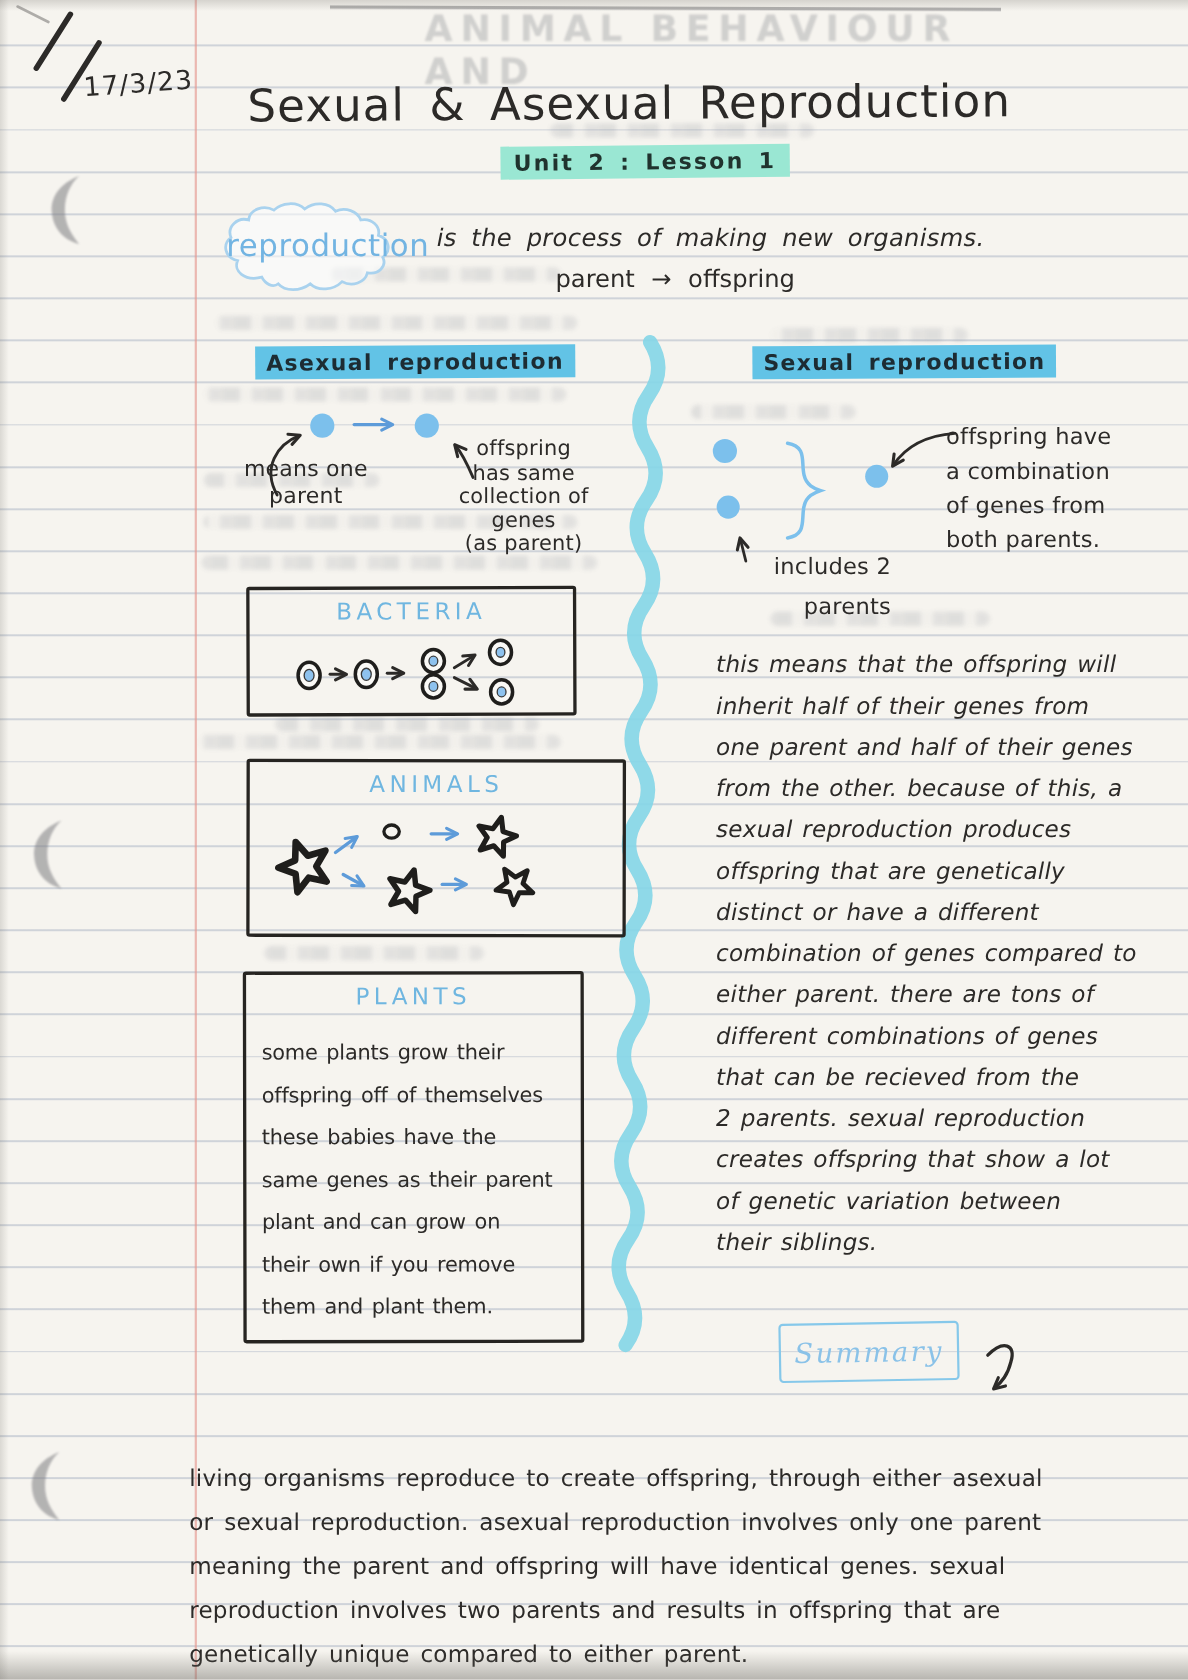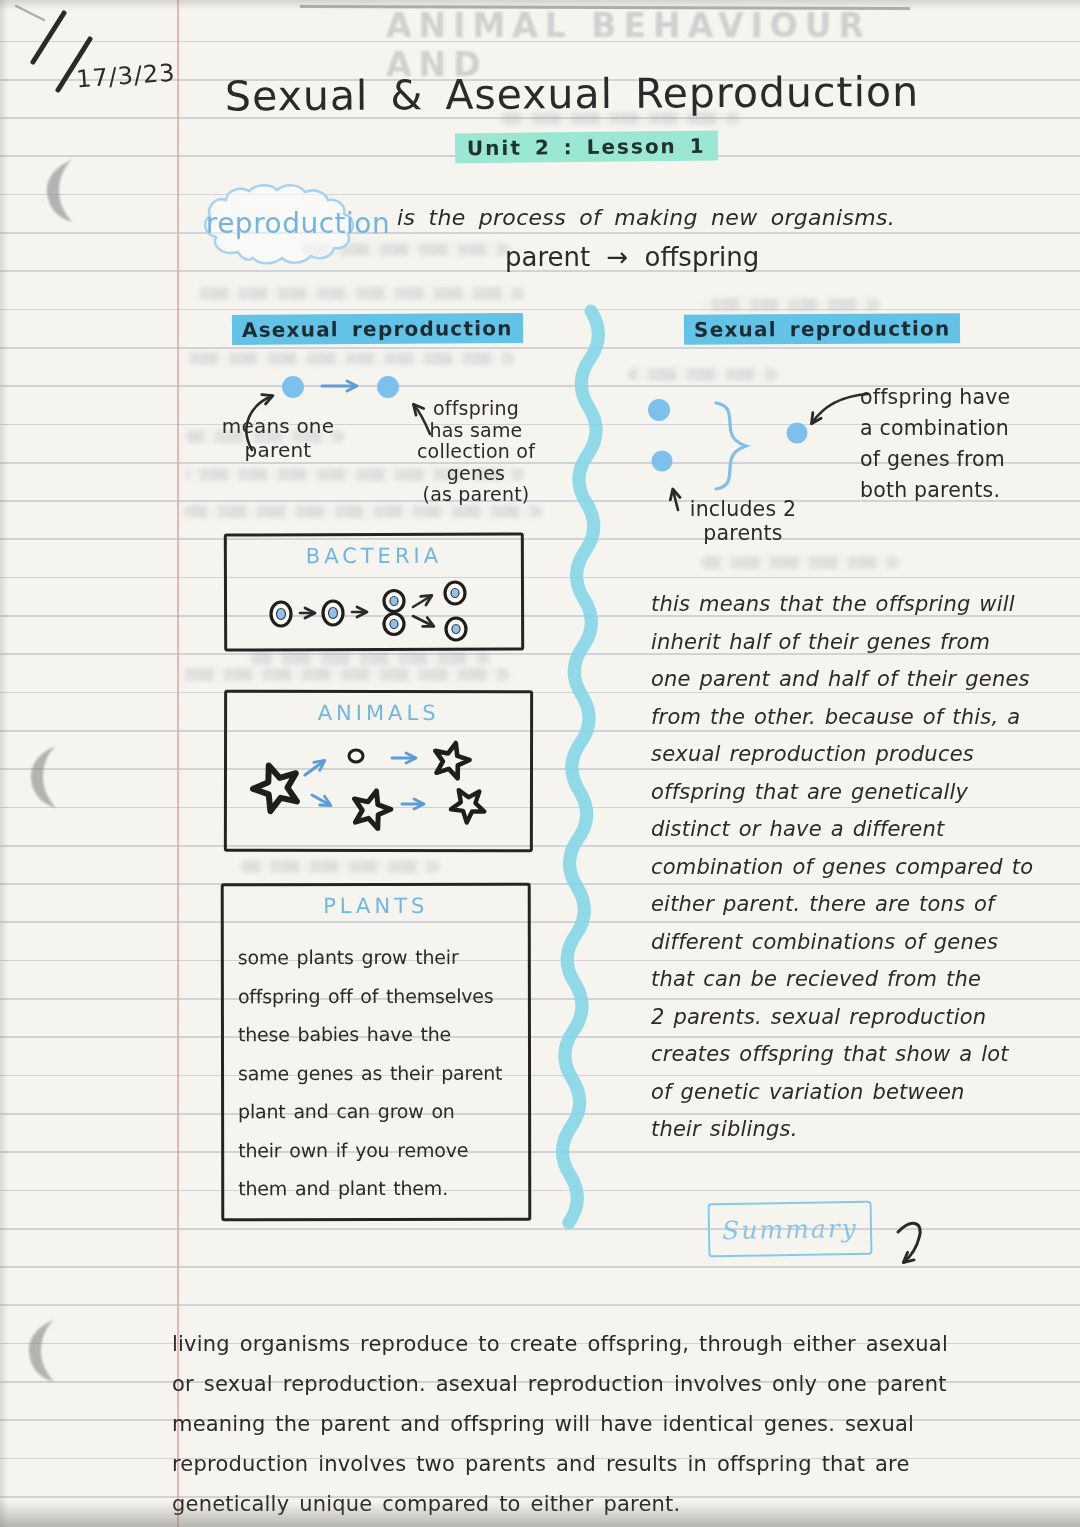--- a/index.html
+++ b/index.html
@@ -25,34 +25,34 @@
   .top-bleed-line{left:300px; top:6px; width:610px; height:3px;
     background:rgba(92,92,95,.45); filter:blur(.6px); transform:rotate(.2deg);}
   .date{left:76px; top:62px; font-size:24px; transform:rotate(-4deg); letter-spacing:1px;}
   .title{left:225px; top:70px; width:730px; font-size:41px; letter-spacing:1px;
     transform:rotate(-.4deg); word-spacing:8px;}
   .badge{left:455px; top:132px; background:#9ae7d3; padding:3px 12px; font-size:20px;
     font-weight:bold; letter-spacing:2px; word-spacing:4px; transform:rotate(-.6deg); color:#20332e;}
   .cloud-term{left:198px; top:207px; width:200px; text-align:center; font-size:28px;
     color:#72b4e2; letter-spacing:.5px;}
   .definition{left:397px; top:205px; font-size:22px; word-spacing:6px; letter-spacing:.3px;font-style:italic;}
-  .flow{left:505px; top:242px; font-size:26px; word-spacing:8px;text-align:center;}
+  .flow{left:505px; top:242px; font-size:22px; word-spacing:8px;text-align:center;}
   .col-header{padding:3px 10px; font-size:20px; font-weight:bold; letter-spacing:1.2px;
     word-spacing:5px; background:#62c3e6; color:#1d2c33;}
   .hdr-asexual{left:232px; top:314px; transform:rotate(-.4deg);}
   .hdr-sexual{left:684px; top:314px; transform:rotate(-.3deg);}
   .hand-label{font-size:20px; line-height:24px; letter-spacing:.2px;}
   .lbl-one-parent{left:216px; top:414px; width:124px; text-align:center;}
   .lbl-offspring-genes{left:394px; top:398px; width:164px; text-align:center;
     font-size:19px; line-height:21.5px;}
   .lbl-combo{left:860px; top:382px; width:190px; font-size:20.5px; line-height:31px;}
-  .lbl-includes{left:676px; top:497px; width:134px; text-align:center; line-height:24px; font-size:20.5px;}
+  .lbl-includes{left:676px; top:497px; width:134px; text-align:right; line-height:36px; font-size:20.5px;}
   .hand-box{border:3px solid #262421; border-radius:3px; background:transparent;}
   .box-bacteria{left:224px; top:533px; width:294px; height:112px; transform:rotate(-.2deg);}
-  .box-animals{left:224px; top:690px; width:303px; height:156px; transform:rotate(.1deg);}
+  .box-animals{left:224px; top:690px; width:303px; height:156px; transform:rotate(.1deg);padding-left:36px;}
   .box-plants{left:221px; top:883px; width:304px; height:332px; transform:rotate(-.1deg);}
   .box-title{position:absolute; left:0; top:8px; width:100%; text-align:center;
     color:#6fb6e0; font-size:21px; letter-spacing:4px;}
   .plants-body{position:absolute; left:14px; top:52px; width:282px; font-size:19px;
     line-height:38.5px; letter-spacing:-.2px; word-spacing:2px;}
   .para-right{left:651px; top:586px; width:432px; font-size:21px; line-height:37.5px;
     letter-spacing:.2px; word-spacing:2px;font-style:italic;}
   .summary-box{left:708px; top:1202px; width:160px; height:50px; border:2.5px solid #86c8ea;
     border-radius:4px; transform:rotate(-1deg); display:flex; align-items:center; justify-content:center;}
   .summary-label{font-family:"DejaVu Serif", serif; font-style:italic; font-size:25px;

